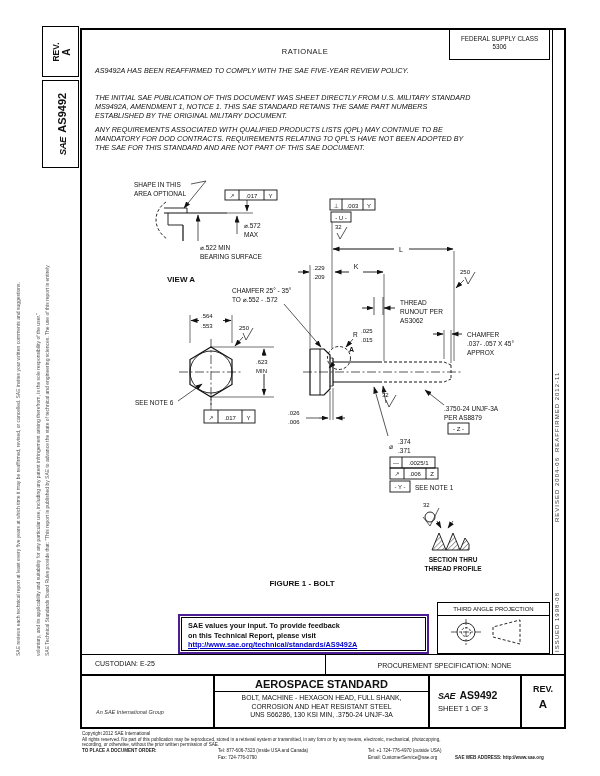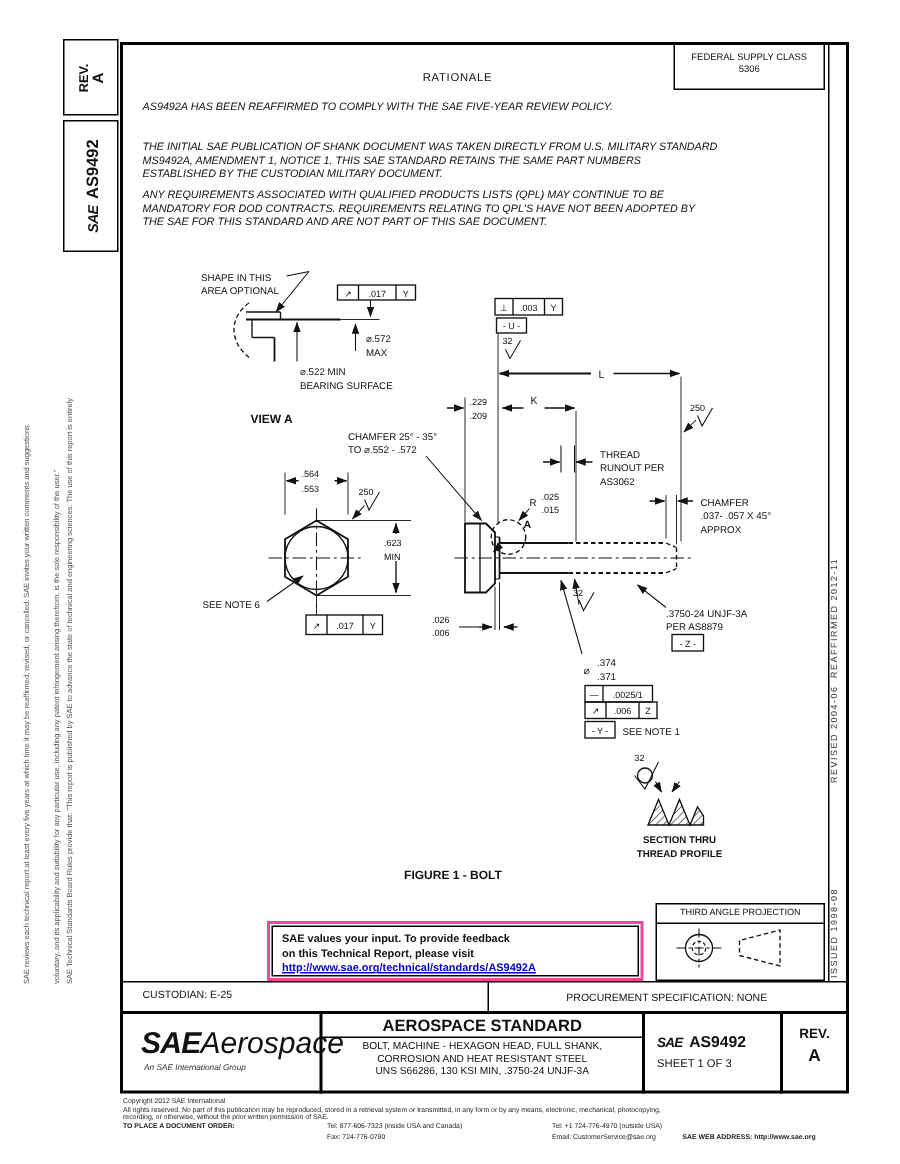--- a/index.html
+++ b/index.html
@@ -54,23 +54,23 @@
     <div class="vrot datestamp" style="left:472px;top:622px;">ISSUED 1998-08</div>
 
     <div class="abs thinbox" style="left:367px;top:-1px;width:101px;height:31px;text-align:center;padding-top:5px;font-size:6.3px;line-height:8px;">
       <div>FEDERAL SUPPLY CLASS</div>
       <div>5306</div>
     </div>
 
     <div class="abs" style="left:0;top:17px;width:446px;text-align:center;font-size:7.5px;letter-spacing:0.5px;">RATIONALE</div>
     <div class="abs small" style="left:13px;top:36px;width:440px;">AS9492A HAS BEEN REAFFIRMED TO COMPLY WITH THE SAE FIVE-YEAR REVIEW POLICY.</div>
     <div class="abs small" style="left:13px;top:63px;width:440px;">
-      <div>THE INITIAL SAE PUBLICATION OF SHANK DOCUMENT WAS TAKEN DIRECTLY  FROM U.S. MILITARY STANDARD</div>
+      <div>THE INITIAL SAE PUBLICATION OF THIS DOCUMENT WAS SHEET DIRECTLY  FROM U.S. MILITARY STANDARD</div>
       <div>MS9492A,  AMENDMENT 1, NOTICE 1. THIS SAE STANDARD RETAINS THE SAME PART NUMBERS</div>
-      <div>ESTABLISHED BY THE CUSTODIAN MILITARY DOCUMENT.</div>
+      <div>ESTABLISHED BY THE ORIGINAL MILITARY DOCUMENT.</div>
     </div>
     <div class="abs small" style="left:13px;top:95px;width:440px;">
       <div>ANY REQUIREMENTS ASSOCIATED WITH QUALIFIED PRODUCTS LISTS (QPL) MAY CONTINUE TO BE</div>
       <div>MANDATORY FOR DOD CONTRACTS. REQUIREMENTS RELATING TO QPL'S HAVE NOT BEEN ADOPTED BY</div>
       <div>THE SAE FOR THIS STANDARD AND ARE NOT PART OF THIS SAE DOCUMENT.</div>
     </div>
 
     <svg class="abs" style="left:5px;top:142px;" width="465" height="425" viewBox="0 0 465 425">
       <defs>
         <marker id="arr" markerUnits="userSpaceOnUse" markerWidth="8" markerHeight="6" refX="6.5" refY="2.5" orient="auto">
@@ -260,21 +260,21 @@
         <text class="t6" x="201" y="243">.026</text>
         <text class="t6" x="201" y="252">.006</text>
         <line class="ln o07" x1="219" y1="246" x2="232" y2="246"></line>
         <line class="ln" x1="232" y1="246" x2="241" y2="246" marker-end="url(#arr)" stroke-width="0.8"></line>
         <line class="ln" x1="258" y1="246" x2="249" y2="246" marker-end="url(#arr)" stroke-width="0.8"></line>
       </g>
 
       <text x="215" y="414" text-anchor="middle" class="b" style="font-size:8px;">FIGURE 1 - BOLT</text>
     </svg>
 
-    <div class="abs" style="left:96px;top:584px;width:251px;height:40px;border:2px solid #ec4899;box-sizing:border-box;">
+    <div class="abs" style="left:96px;top:584px;width:251px;height:40px;border:2px solid #4c1d95;box-sizing:border-box;">
       <div style="position:absolute;inset:1px;border:1px solid #000;padding:3px 6px;font-size:7.3px;line-height:9.5px;font-weight:600;">
         <div>SAE values your input. To provide feedback</div>
         <div>on this Technical Report, please visit</div>
         <a class="fb-url" href="#" style="font-size:7.3px;">http://www.sae.org/technical/standards/AS9492A</a>
       </div>
     </div>
 
     <div class="abs thinbox" style="left:355px;top:572px;width:113px;height:52px;">
       <div style="border-bottom:1px solid #000;text-align:center;font-size:6px;padding:3px 0;">THIRD ANGLE PROJECTION</div>
       <svg width="111" height="33" viewBox="0 0 111 33">
@@ -287,23 +287,20 @@
     </div>
 
     <div class="abs" style="left:0;top:624px;width:482px;height:20px;border-top:1px solid #000;">
       <div class="abs" style="left:13px;top:5px;font-size:7px;">CUSTODIAN: E-25</div>
       <div class="abs" style="left:243px;top:0;width:0;height:20px;border-left:1px solid #000;"></div>
       <div class="abs" style="left:243px;top:7px;width:239px;text-align:center;font-size:7px;">PROCUREMENT SPECIFICATION: NONE</div>
     </div>
 
     <div class="abs" style="left:0;top:644px;width:482px;height:53px;border-top:2px solid #000;">
       <div class="abs" style="left:0;top:0;width:131px;height:53px;">
-        <div class="abs" style="left:12px;top:10px;font-size:20px;line-height:20px;">
-          <span class="saeglyph">SAE</span><span style="font-style:italic;font-weight:400;">Aerospace</span>
-        </div>
         <div class="abs" style="left:14px;top:33px;font-size:5.5px;font-style:italic;color:#333;">An SAE International Group</div>
       </div>
       <div class="abs" style="left:131px;top:0;width:215px;height:53px;border-left:2px solid #000;box-sizing:border-box;">
         <div style="text-align:center;font-weight:bold;font-size:11px;padding:2px 0 1px 0;border-bottom:1.5px solid #000;">AEROSPACE STANDARD</div>
         <div style="text-align:center;font-size:6.8px;line-height:8.6px;padding-top:2px;">
           <div>BOLT, MACHINE - HEXAGON HEAD, FULL SHANK,</div>
           <div>CORROSION AND HEAT RESISTANT STEEL</div>
           <div>UNS S66286, 130 KSI MIN, .3750-24 UNJF-3A</div>
         </div>
       </div>

